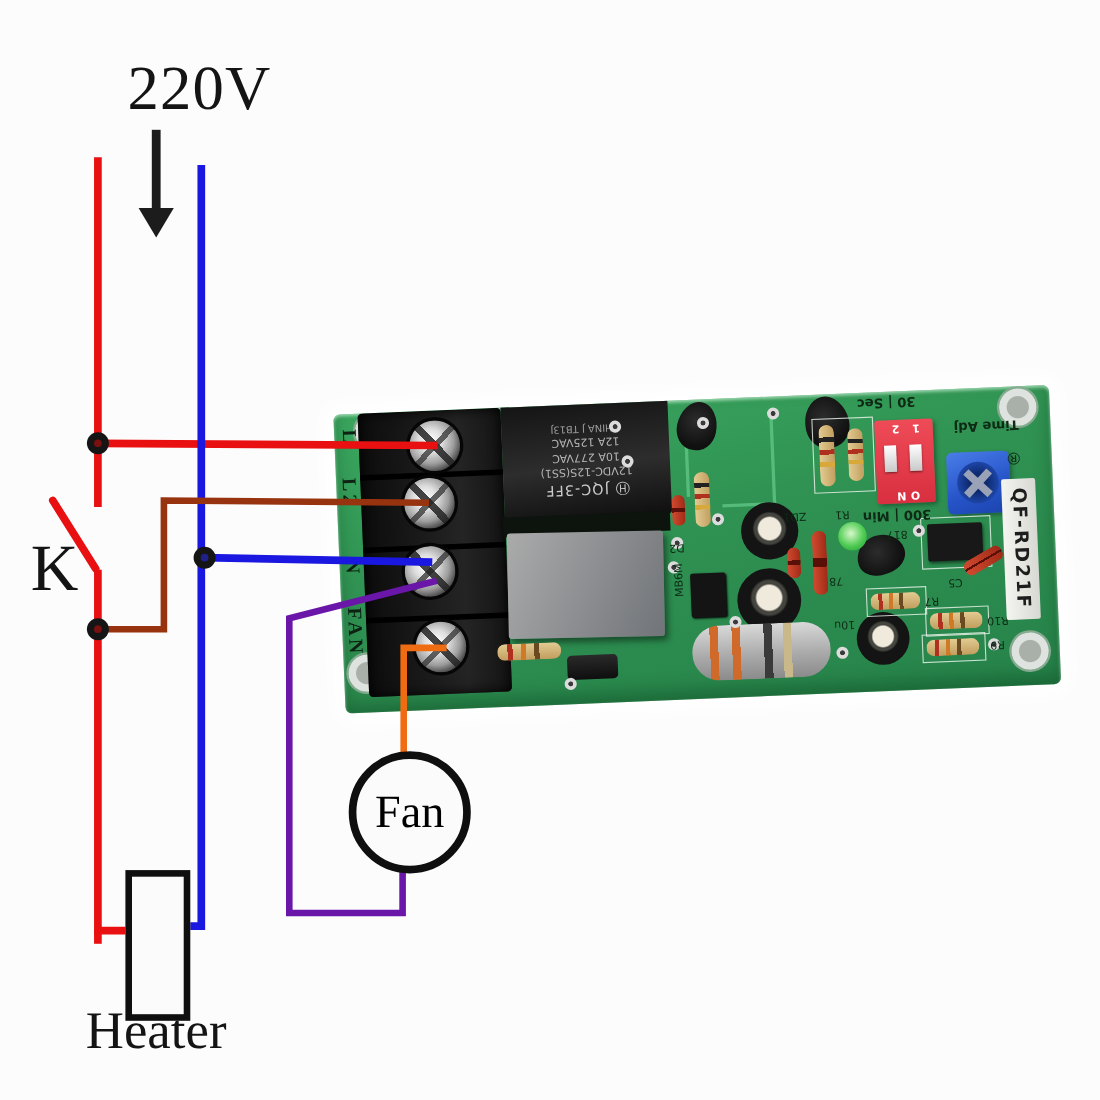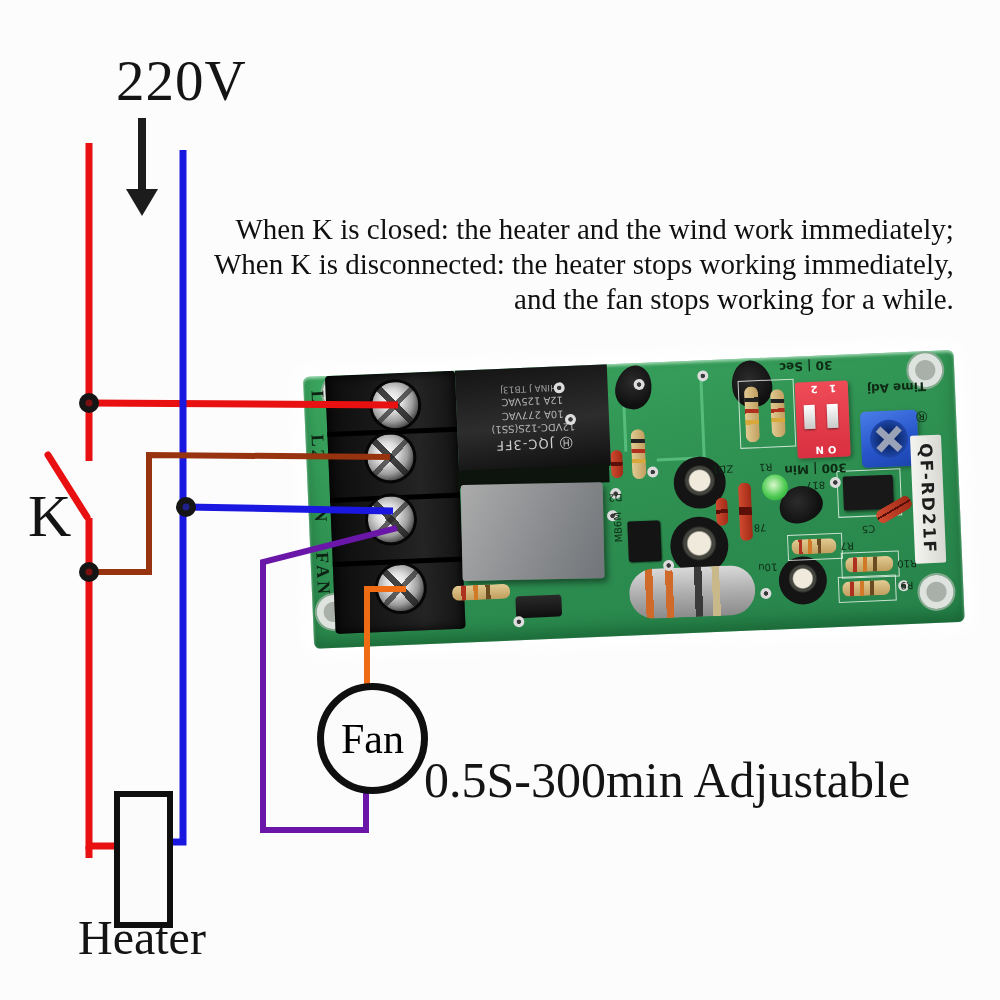--- a/index.html
+++ b/index.html
@@ -1,19 +1,19 @@
 <!DOCTYPE html>
 <html><head>
 <meta charset="utf-8">
 <style>
   html,body{margin:0;padding:0;background:#ffffff;}
   #scene{position:relative;width:1000px;height:1000px;background:#fcfcfc;overflow:hidden;
          font-family:"Liberation Serif",serif;}
   .abs{position:absolute;}
-  .lbl{color:#141414;text-align:right;}
+  .lbl{color:#141414;}
   
   #v220{left:116px;top:48px;font-size:57px;letter-spacing:1px;}
   #klabel{left:28px;top:482px;font-size:60px;}
   #desc{left:214px;top:212px;font-size:29px;line-height:35px;color:#101010;white-space:nowrap;}
   #desc .l3{padding-left:8px;}
   #adj{left:424px;top:751px;font-size:50px;}
   #note{left:236px;top:895px;font-size:29px;line-height:38px;white-space:nowrap;}
   #heaterlabel{left:78px;top:910px;font-size:48px;}
   
   #heater{left:114px;top:791px;width:47px;height:125px;border:6px solid #0f0f0f;background:#fbfbfb;z-index:4;}
@@ -243,23 +243,17 @@
     </g>
   </svg>
 
   <div id="heater" class="abs"></div>
   <div id="fan" class="abs">
     <span>Fan</span>
   </div>
 
   <div id="v220" class="abs lbl">220V</div>
   <div id="klabel" class="abs lbl">K</div>
-  <div id="desc" class="abs lbl">
-    <div class="l1">When K is closed: the heater and the wind work immediately;</div>
-    <div class="l2">When K is disconnected: the heater stops working immediately,</div>
-    <div class="l3">and the fan stops working for a while.</div>
-  </div>
-  <div id="adj" class="abs lbl">0.5S-300min Adjustable</div>
   <div id="heaterlabel" class="abs lbl">Heater</div>
   <div id="note" class="abs lbl">
   </div>
 
 </div>
 
 </body></html>

